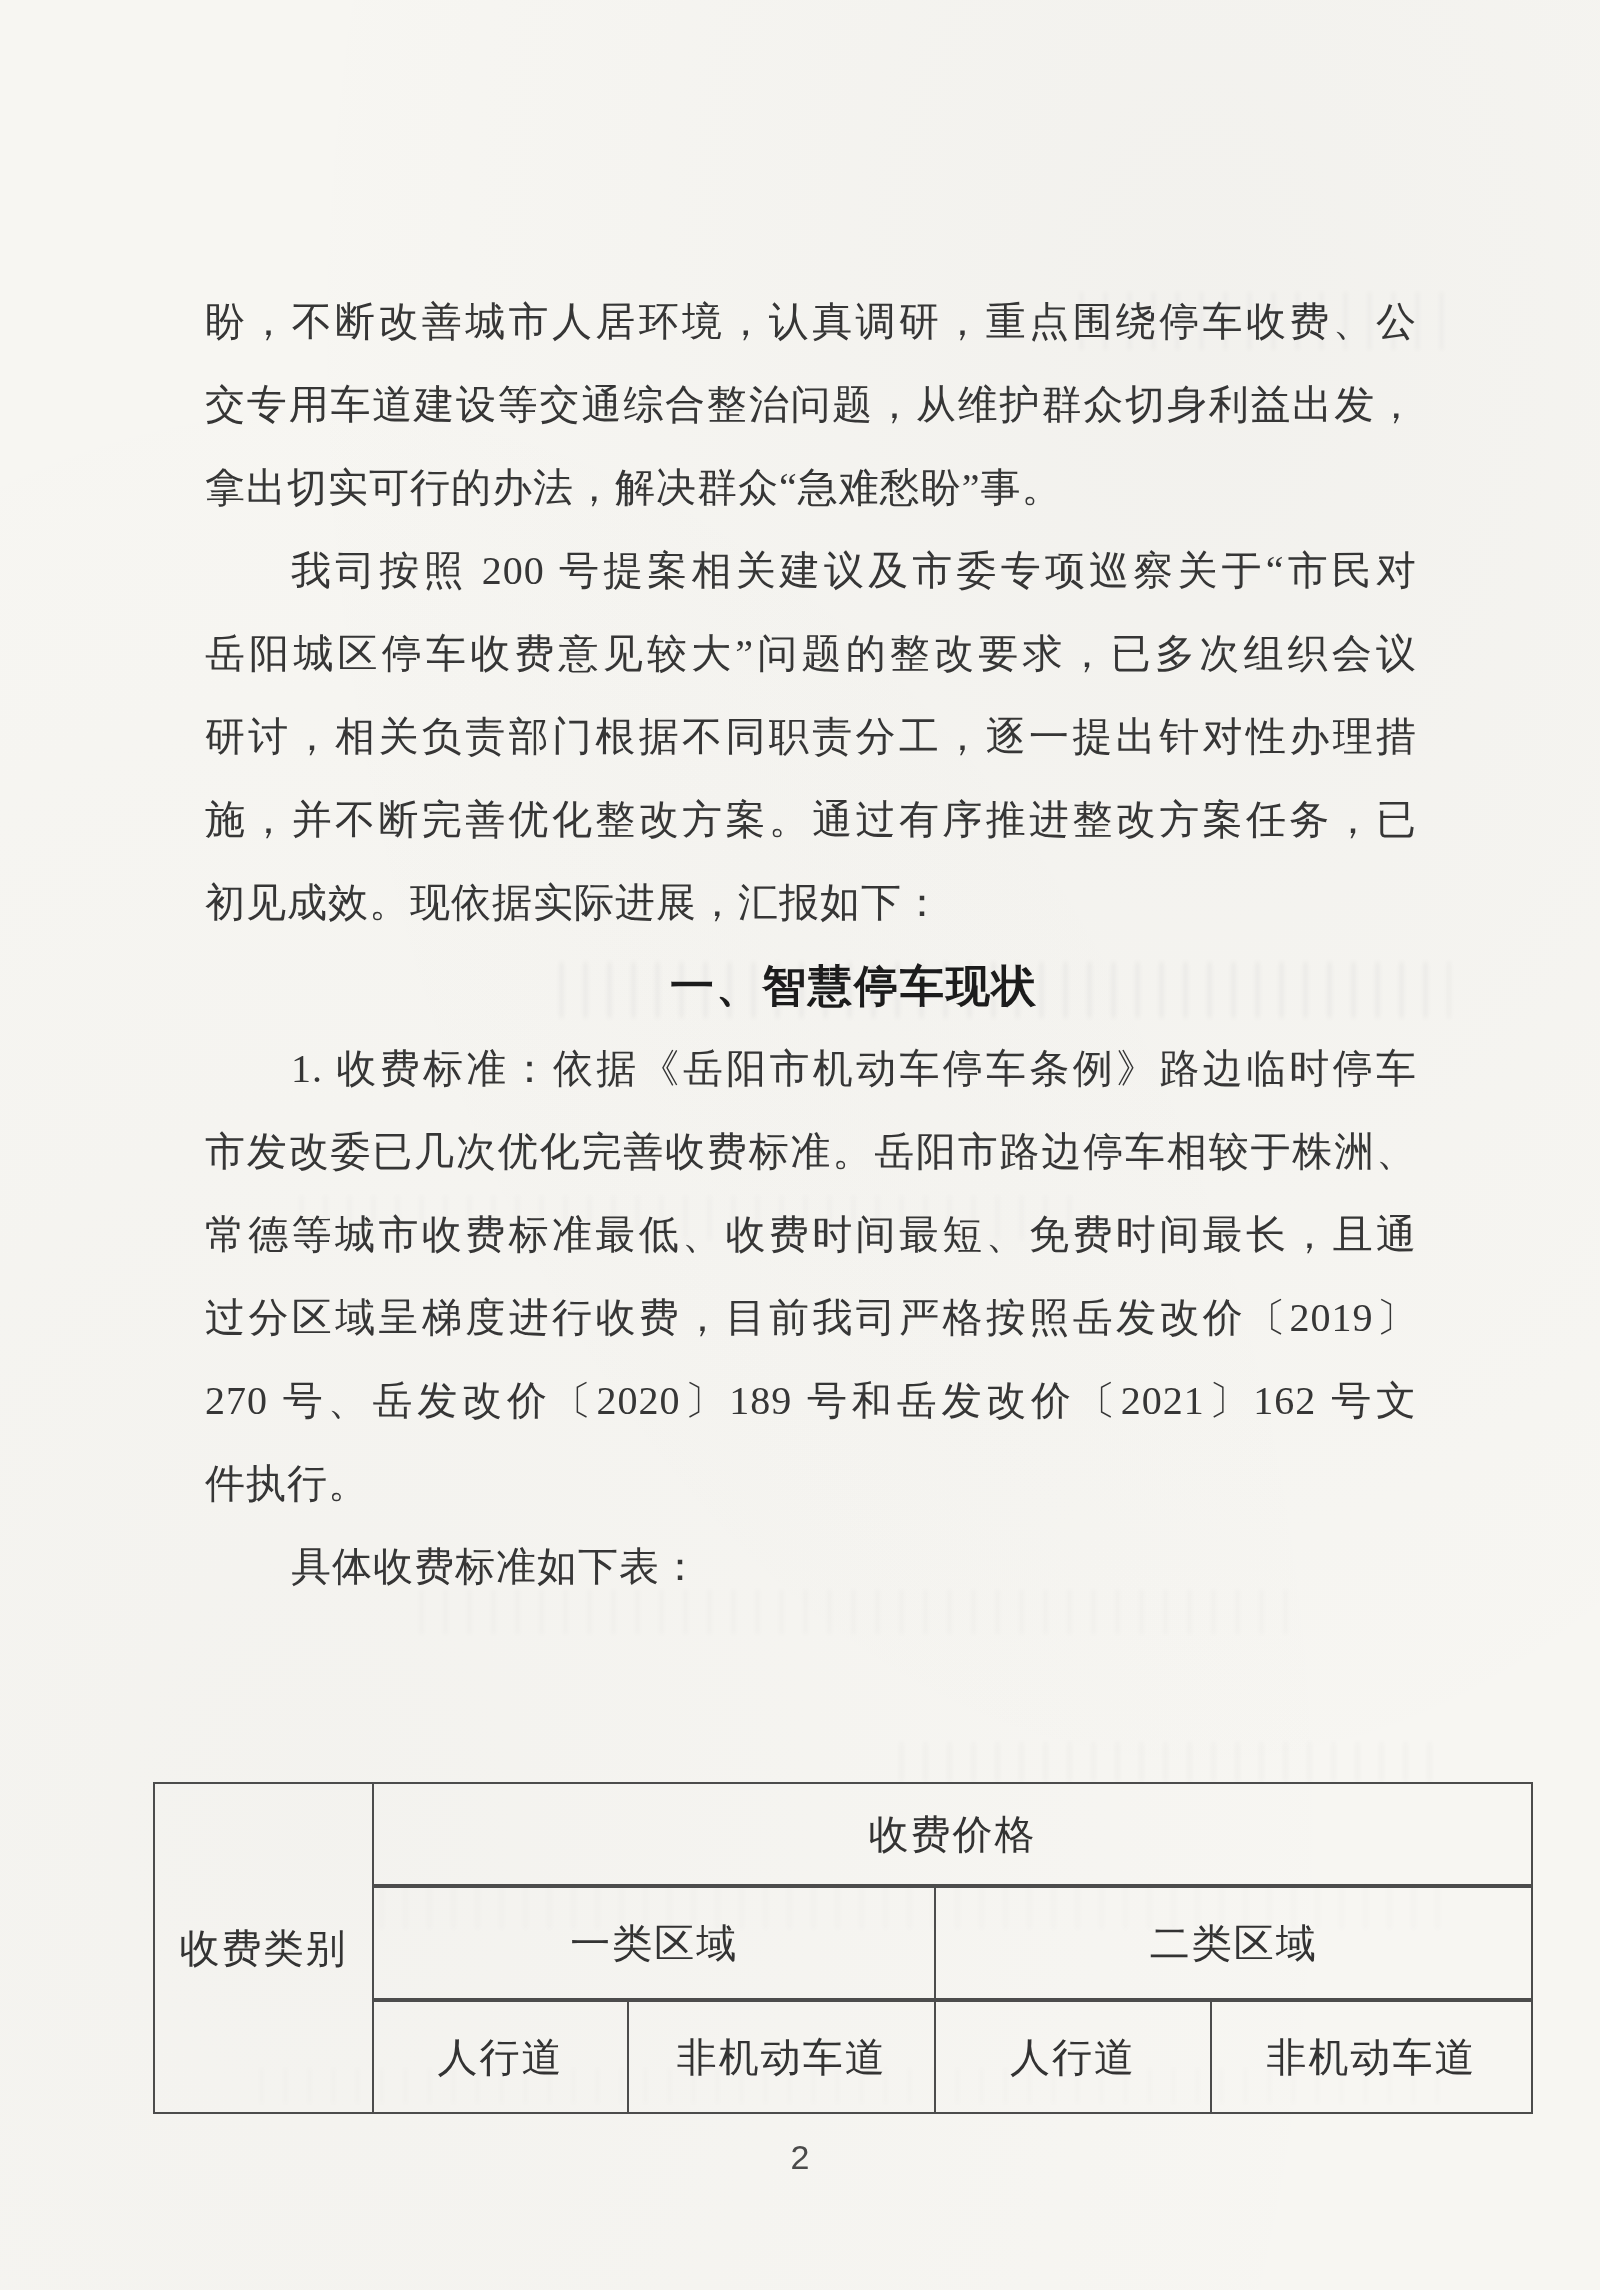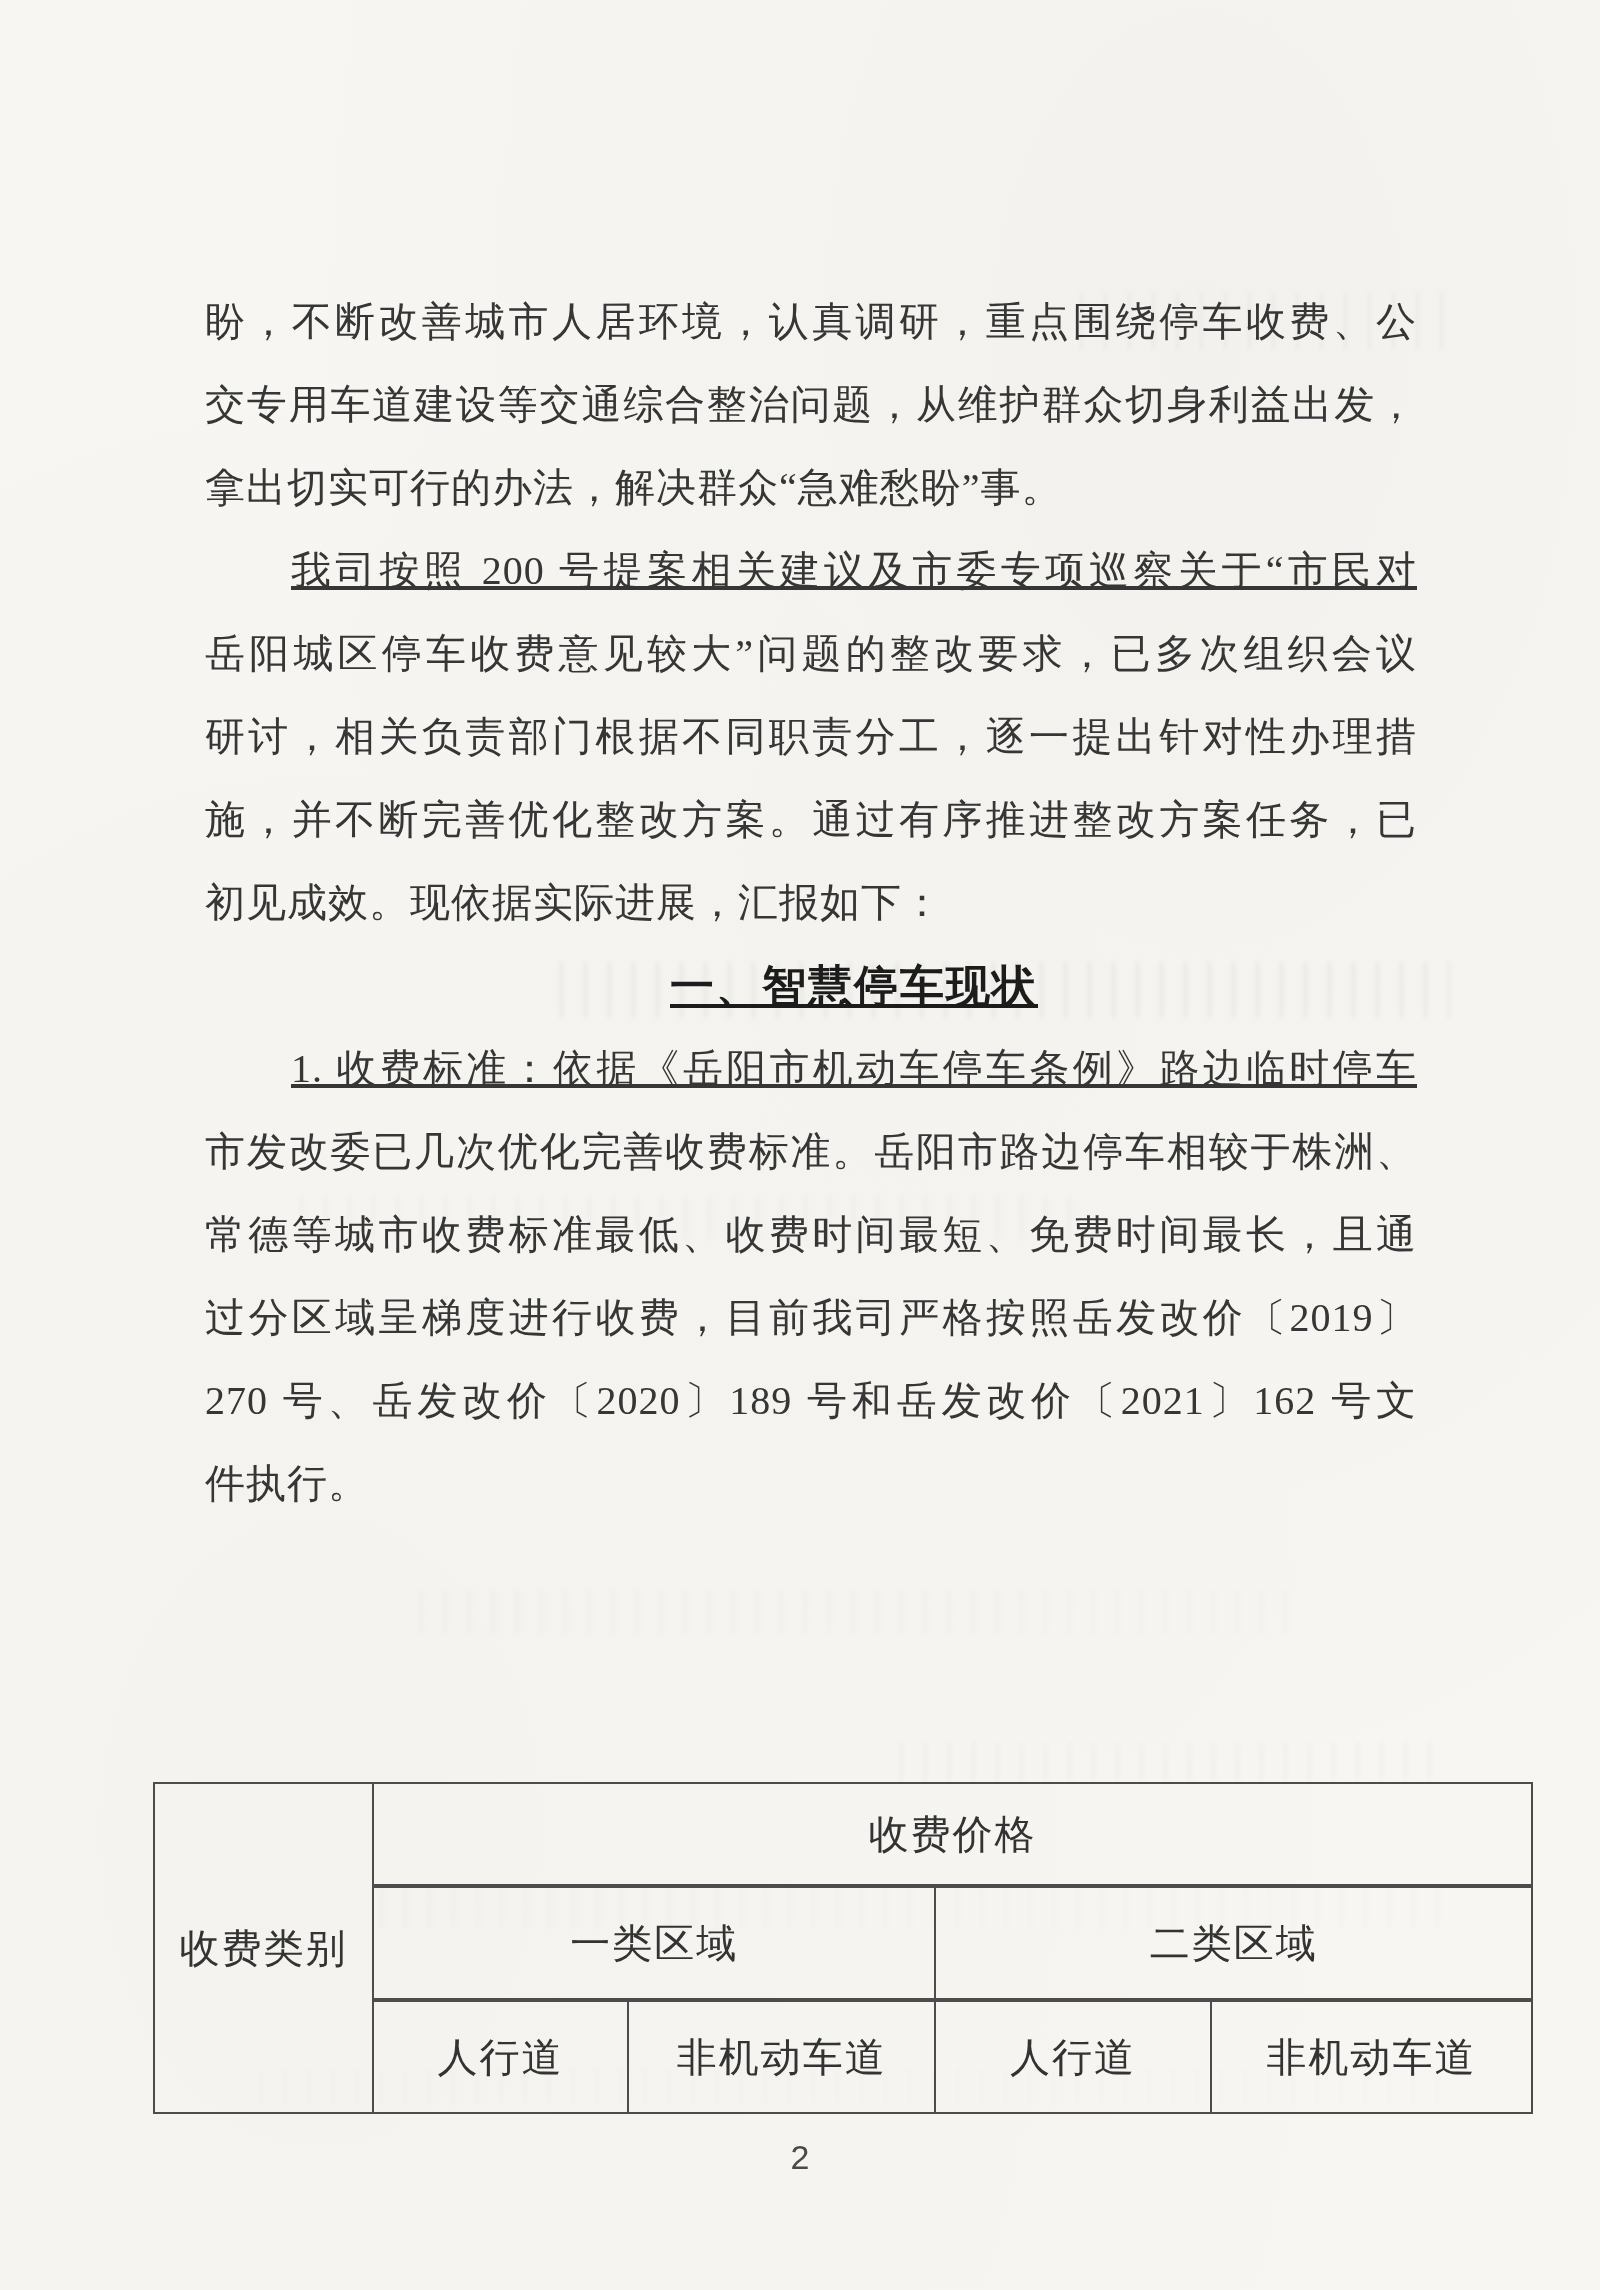--- a/index.html
+++ b/index.html
@@ -17,21 +17,21 @@
   }
   
   .textblock{
     position:absolute;left:205px;top:280px;width:1212px;
   }
   .line{
     height:83px;line-height:83px;font-size:40px;color:#363636;
     letter-spacing:1px;white-space:normal;
   }
   .just{text-align:justify;text-align-last:justify;}
-  .indent{text-indent:86px;text-decoration:underline;}
+  .indent{text-indent:86px;}
   .heading{
     font-family:"Liberation Sans","DejaVu Sans",sans-serif;
     font-weight:700;font-size:44px;color:#1c1c1c;letter-spacing:2px;text-align:center;
   }
   
   .fee-table{
     position:absolute;left:153px;top:1782px;width:1380px;
     border-collapse:collapse;table-layout:fixed;
     font-family:"Liberation Serif","DejaVu Serif",serif;
   }
@@ -86,20 +86,21 @@
     <div class="line just">研讨，相关负责部门根据不同职责分工，逐一提出针对性办理措</div>
     <div class="line just">施，并不断完善优化整改方案。通过有序推进整改方案任务，已</div>
     <div class="line">初见成效。现依据实际进展，汇报如下：</div>
     <div class="line heading indent">一、智慧停车现状</div>
     <div class="line just indent">1. 收费标准：依据《岳阳市机动车停车条例》路边临时停车</div>
     <div class="line just">市发改委已几次优化完善收费标准。岳阳市路边停车相较于株洲、</div>
     <div class="line just">常德等城市收费标准最低、收费时间最短、免费时间最长，且通</div>
     <div class="line just">过分区域呈梯度进行收费，目前我司严格按照岳发改价〔2019〕</div>
     <div class="line just">270 号、岳发改价〔2020〕189 号和岳发改价〔2021〕162 号文</div>
     <div class="line">件执行。</div>
+    <div class="line indent">具体收费标准如下表：</div>
   </div>
 
   <table class="fee-table">
     <colgroup>
       <col style="width:15.9%">
       <col style="width:18.5%">
       <col style="width:22.3%">
       <col style="width:20.0%">
       <col style="width:23.3%">
     </colgroup>

